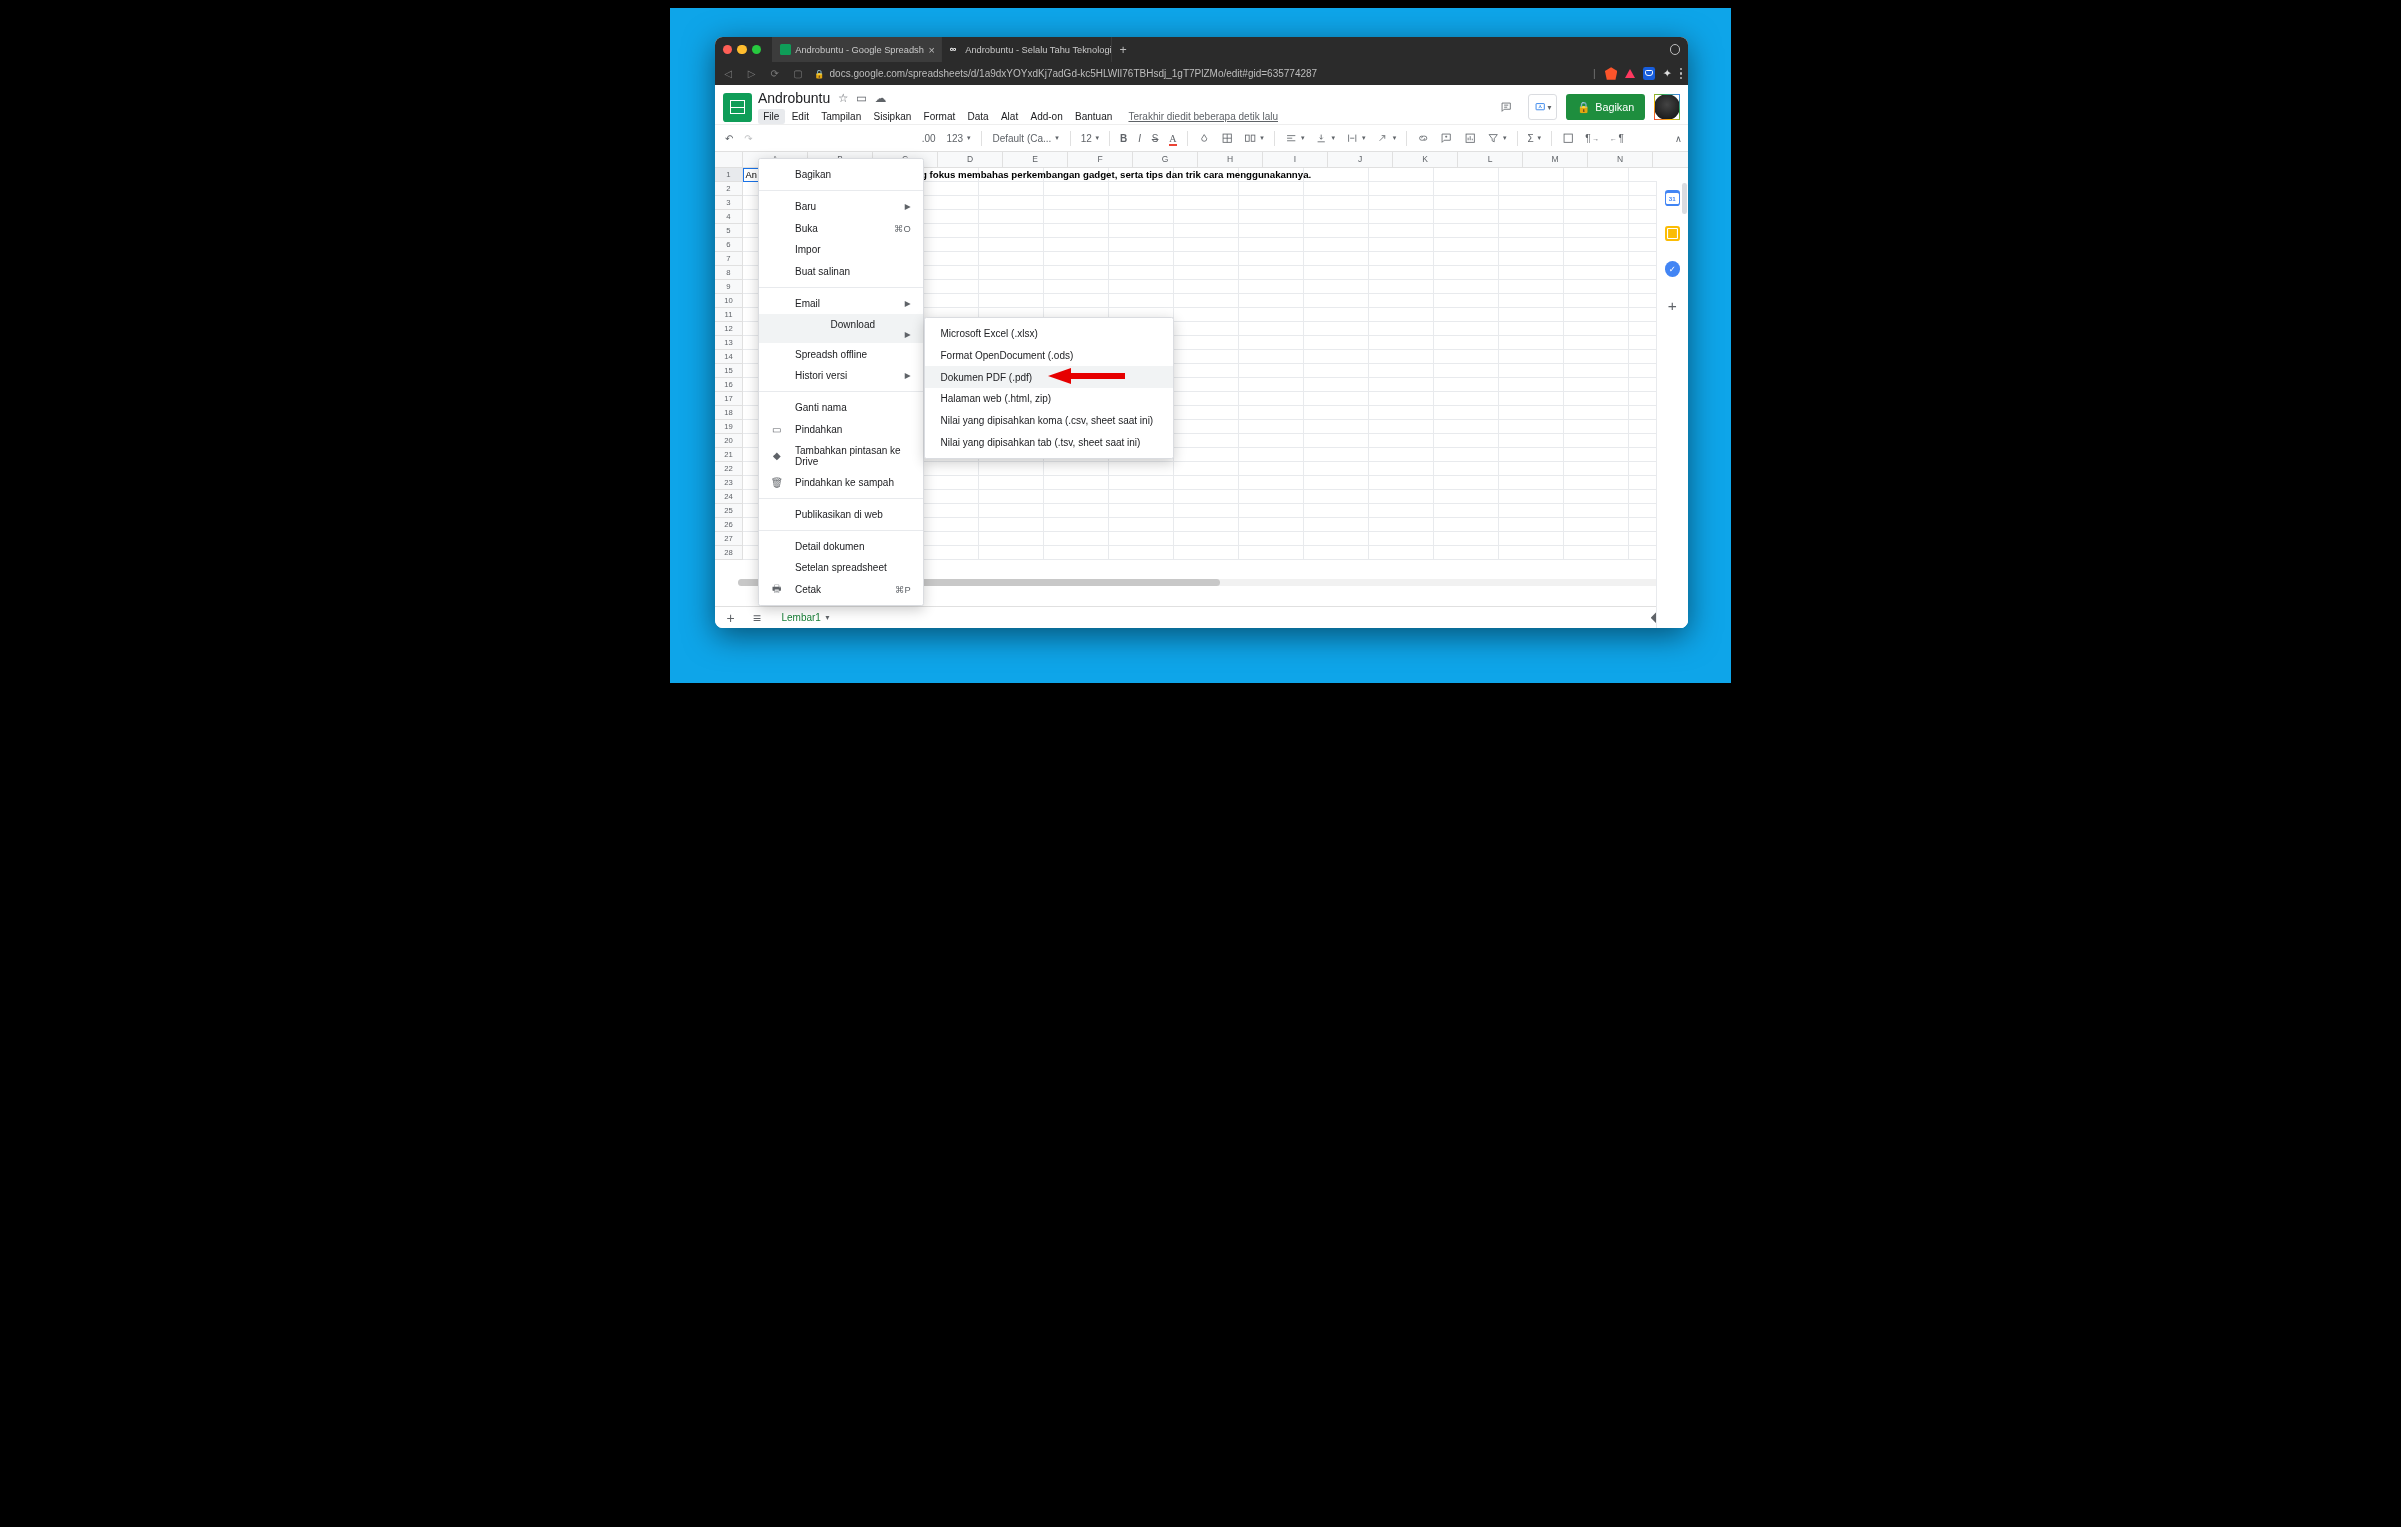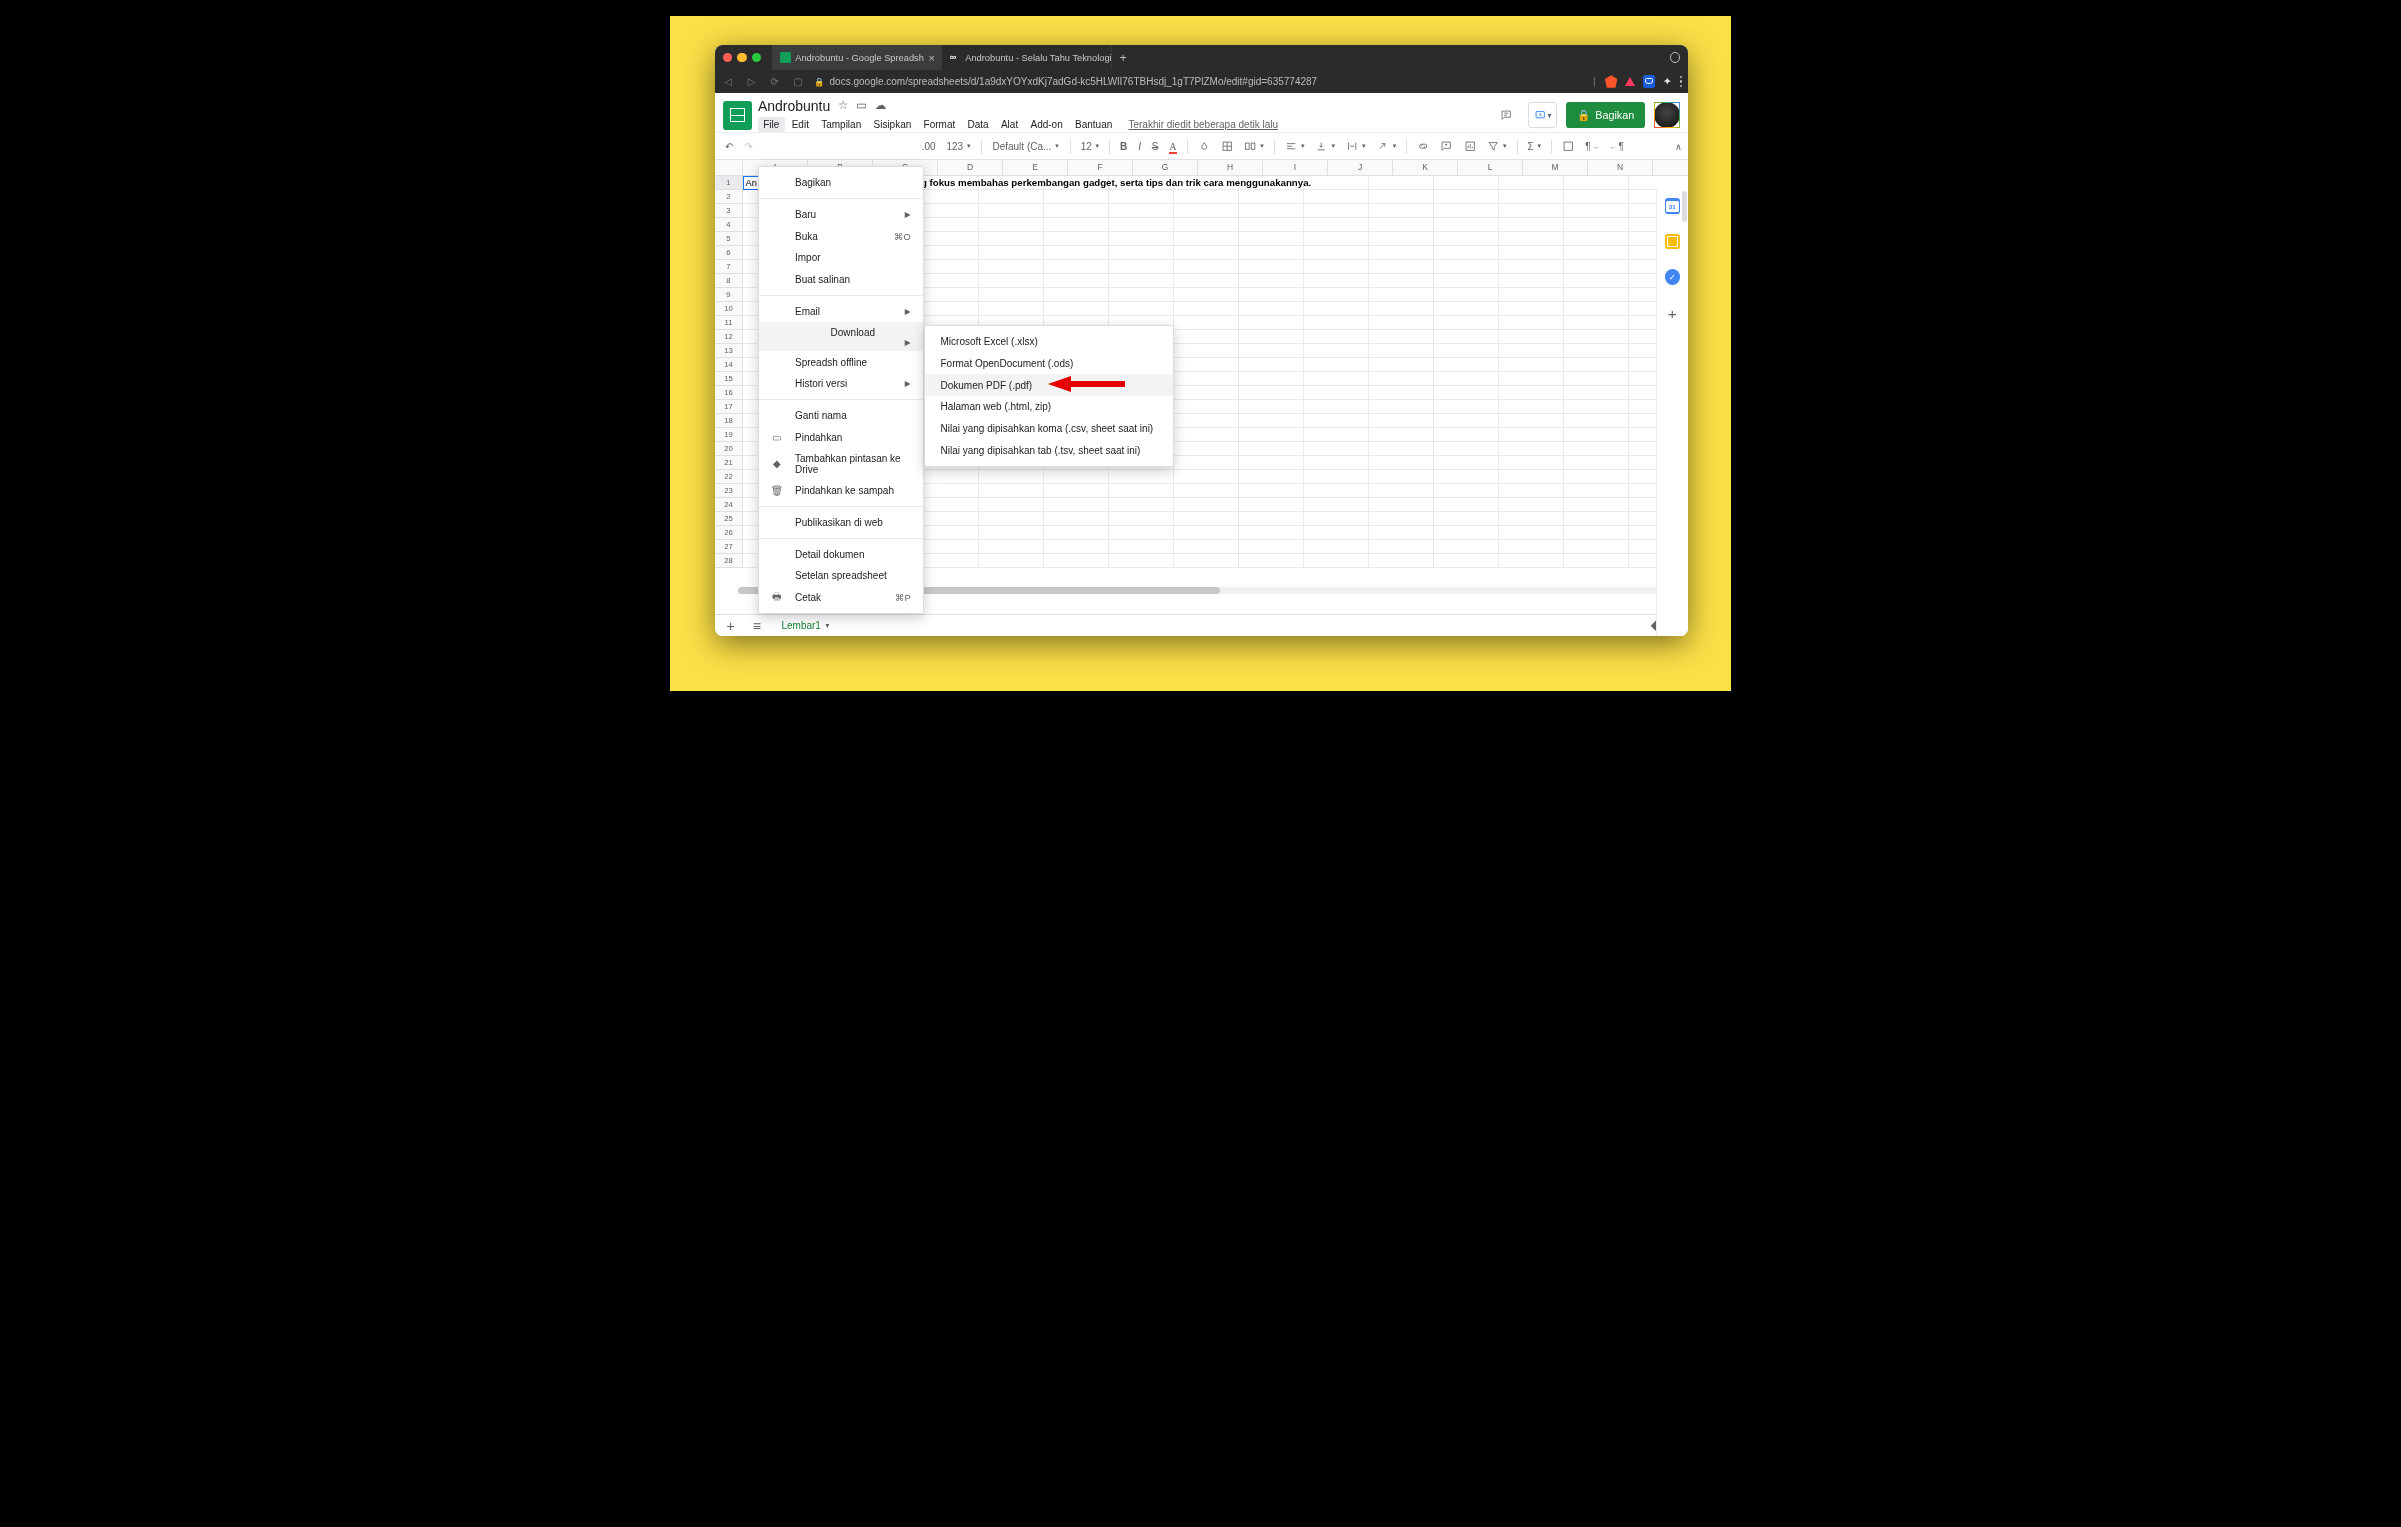--- a/index.html
+++ b/index.html
@@ -1,17 +1,17 @@
 <!DOCTYPE html>
 <html style="font-size:12.4px"><head>
 <meta charset="utf-8">
 <style>
 * { margin: 0; padding: 0; box-sizing: border-box; font-family: Arial, "Helvetica Neue", sans-serif; }
 html, body { width: 100%; height: 100%; background: #000; }
-.viewport { width: 1061px; height: 675px; margin: 16px auto; background: #fde047; position: relative; }
+.viewport { width: 1061px; height: 675px; margin: 8px auto; background: #0ea5e9; position: relative; }
 
 .window {
   position: absolute; left: 45px; top: 29px; width: 973px; height: 591px;
   background: #fff; border-radius: 7.7px; overflow: hidden; box-shadow: 0 7.7px 31px rgba(0,0,0,.5);
 }
 
 
 .titlebar { height: 25px; background: #2b2b2b; display: flex; align-items: center; padding: 0 7.7px; }
 .traffic { display: flex; gap: 5.4px; margin-right: 10.8px; }
 .traffic span { width: 9.3px; height: 9.3px; border-radius: 50%; display: block; }
@@ -42,21 +42,21 @@
 .shield { width:10.8px;height:10.8px;border:1.2px solid #bdbdbd;border-radius:50%; }
 
 
 .app { position: absolute; top: 48px; bottom: 0; left: 0; right: 0; background: #fff; display: flex; flex-direction: column; }
 
 .app-header { display: flex; align-items: flex-start; padding: 4.6px 7.7px 0 7.7px; }
 .sheets-logo { width: 29px; height: 29px; background: #0f9d58; border-radius: 3.1px; margin: 3.1px 6.2px 0 0; position: relative; flex: none; }
 .sheets-logo::after { content: ""; position: absolute; inset: 7.7px 7px; border: 1.5px solid #fff; }
 .sheets-logo::before { content: ""; position: absolute; left: 7px; right: 7px; top: 50%; border-top: 1.5px solid #fff; }
 .doc-block { flex: 1; }
-.doc-title-row { display: flex; align-items: flex-start; gap: 7.7px; }
+.doc-title-row { display: flex; align-items: center; gap: 7.7px; }
 .doc-title { font-size: 14px; color: #202124; }
 .doc-icon { color: #5f6368; font-size: 11.6px; }
 .menubar { display: flex; gap: 1.5px; margin-top: 3.1px; font-size: 10px; color: #202124; align-items: center; }
 .menubar .mi { padding: 2.3px 5.4px; border-radius: 2.3px; }
 .menubar .mi.open { background: #e8eaed; }
 .menubar .last-edit { color: #5f6368; text-decoration: underline; margin-left: 9.3px; }
 
 .app-header-right { display: flex; align-items: center; gap: 9.3px; margin-top: 4.6px; }
 .hr-btn { width: 26px; height: 26px; display: flex; align-items: center; justify-content: center; color: #5f6368; border-radius: 50%; }
 .present-btn { display: flex; align-items: center; height: 26px; border: 0.8px solid #dadce0; border-radius: 3.1px; padding: 0 4.6px; gap: 1.5px; color: #1a73e8; }

